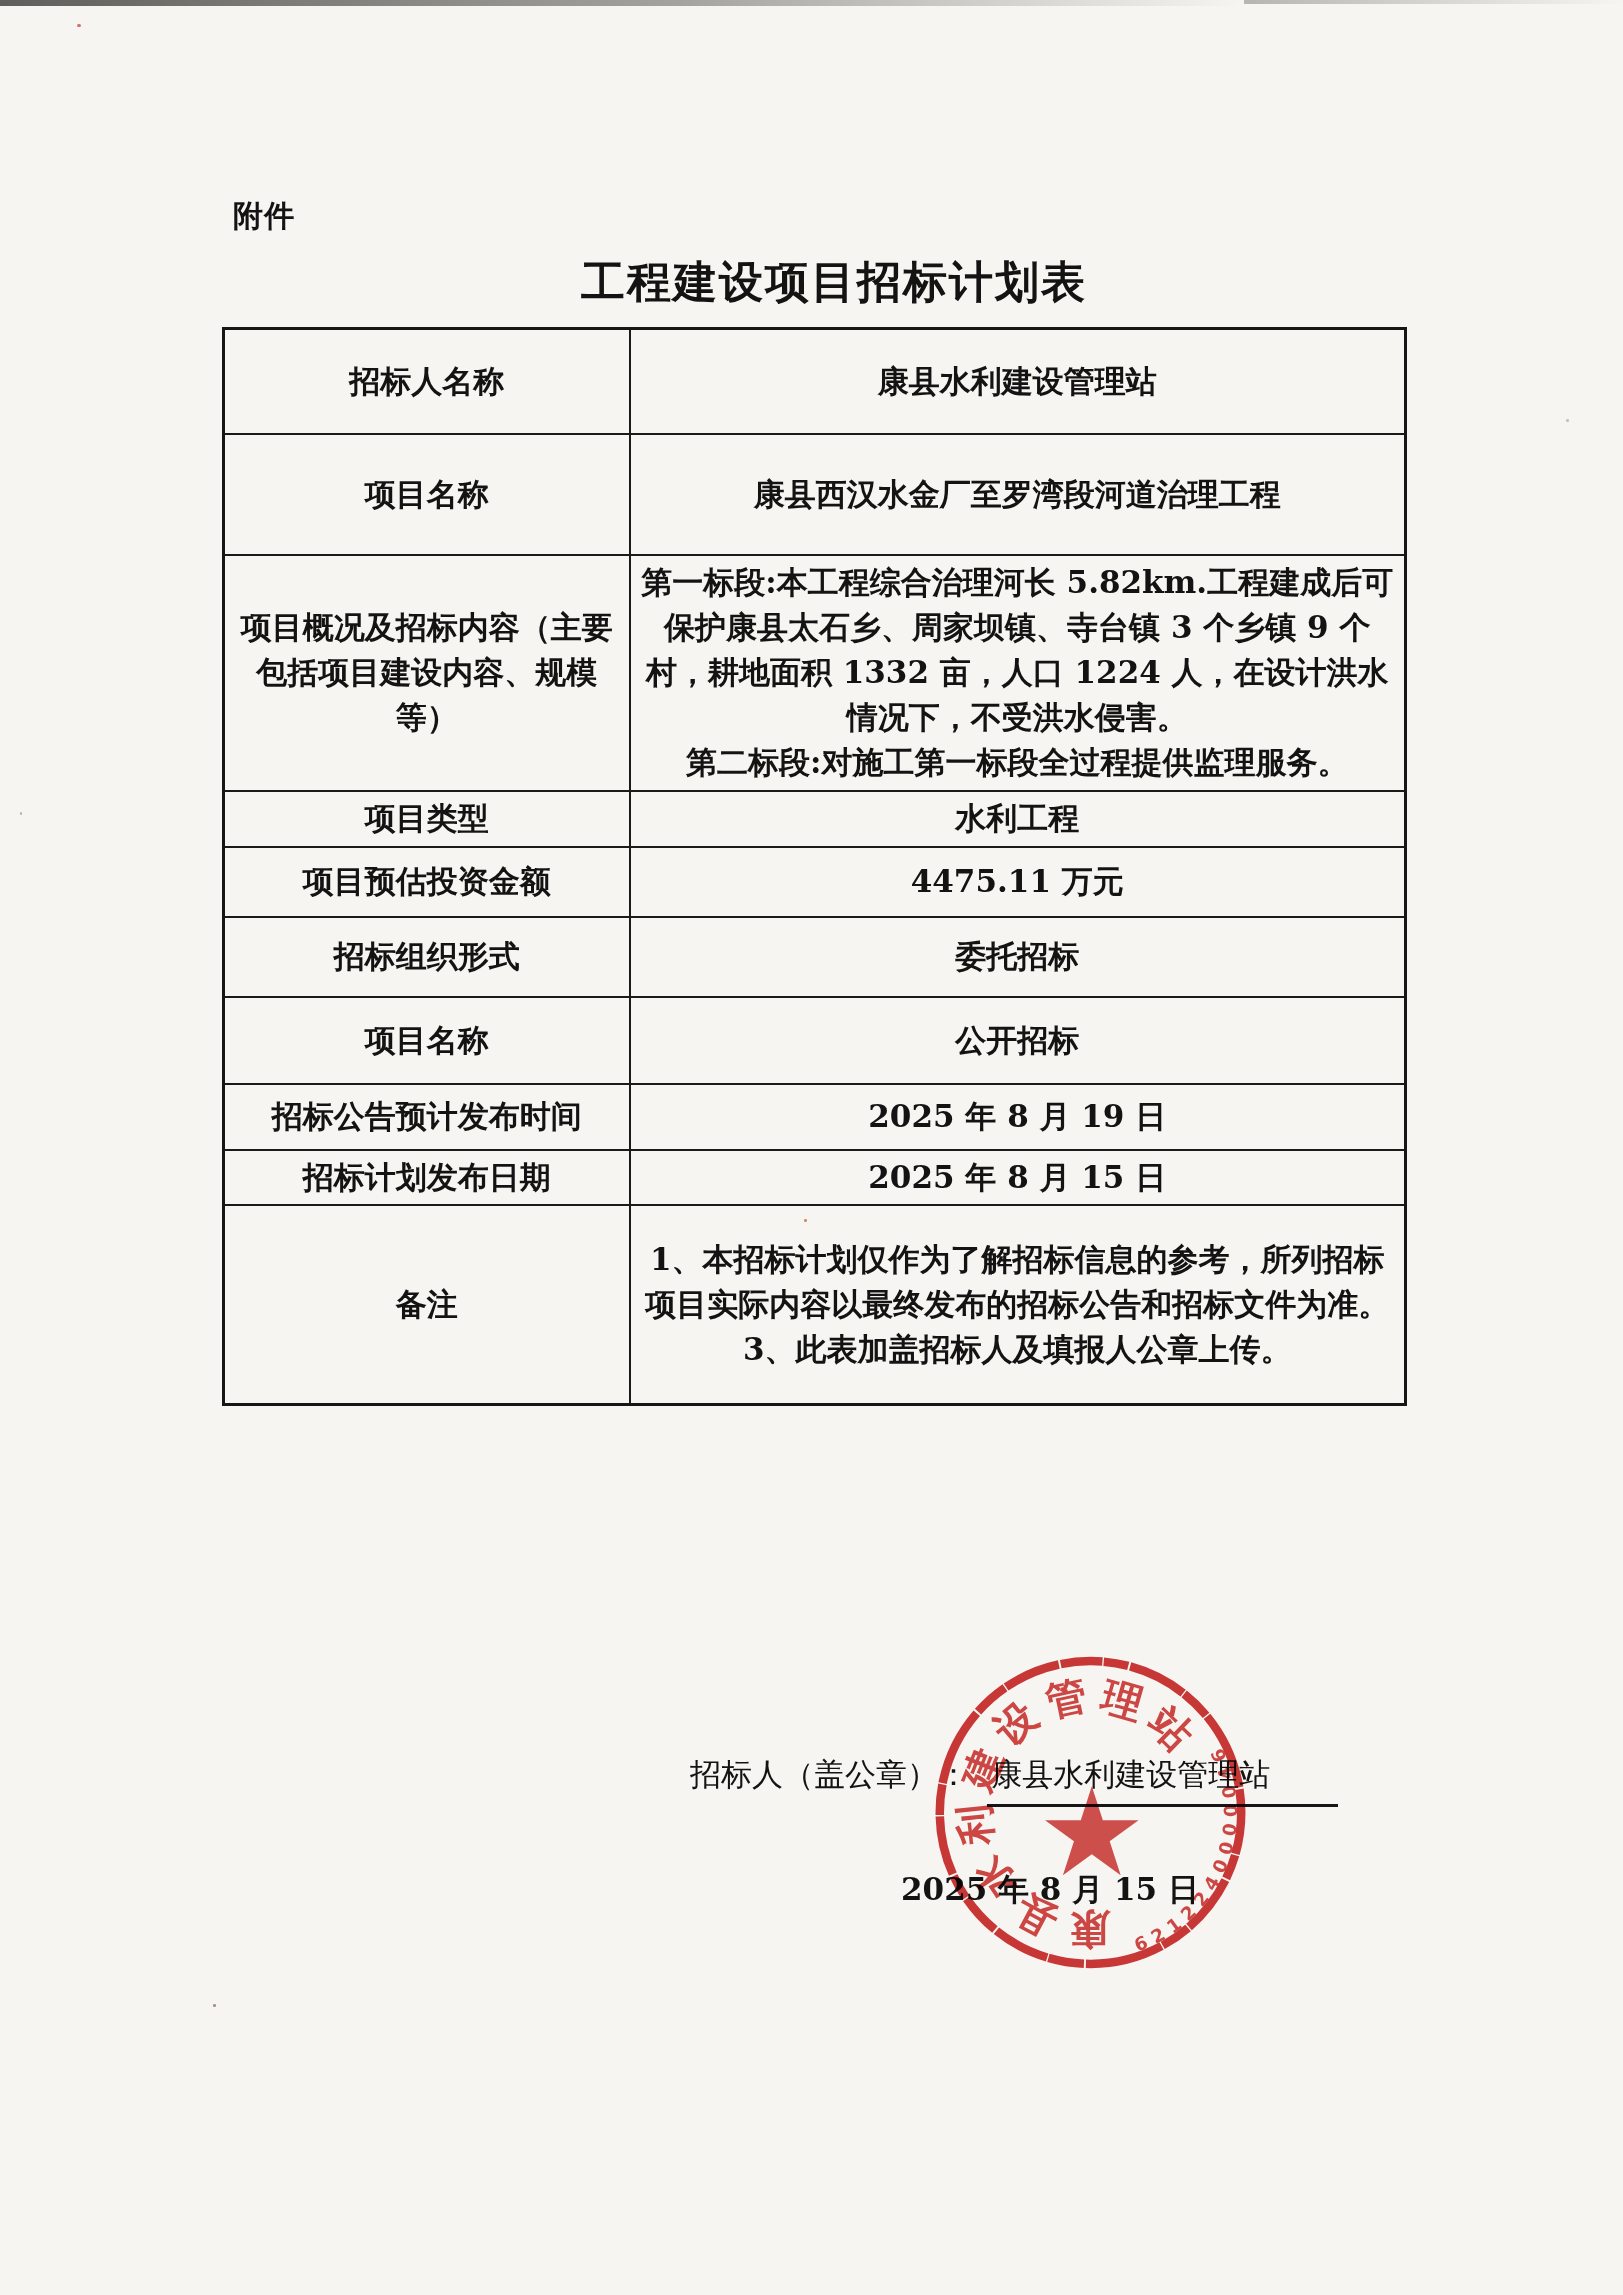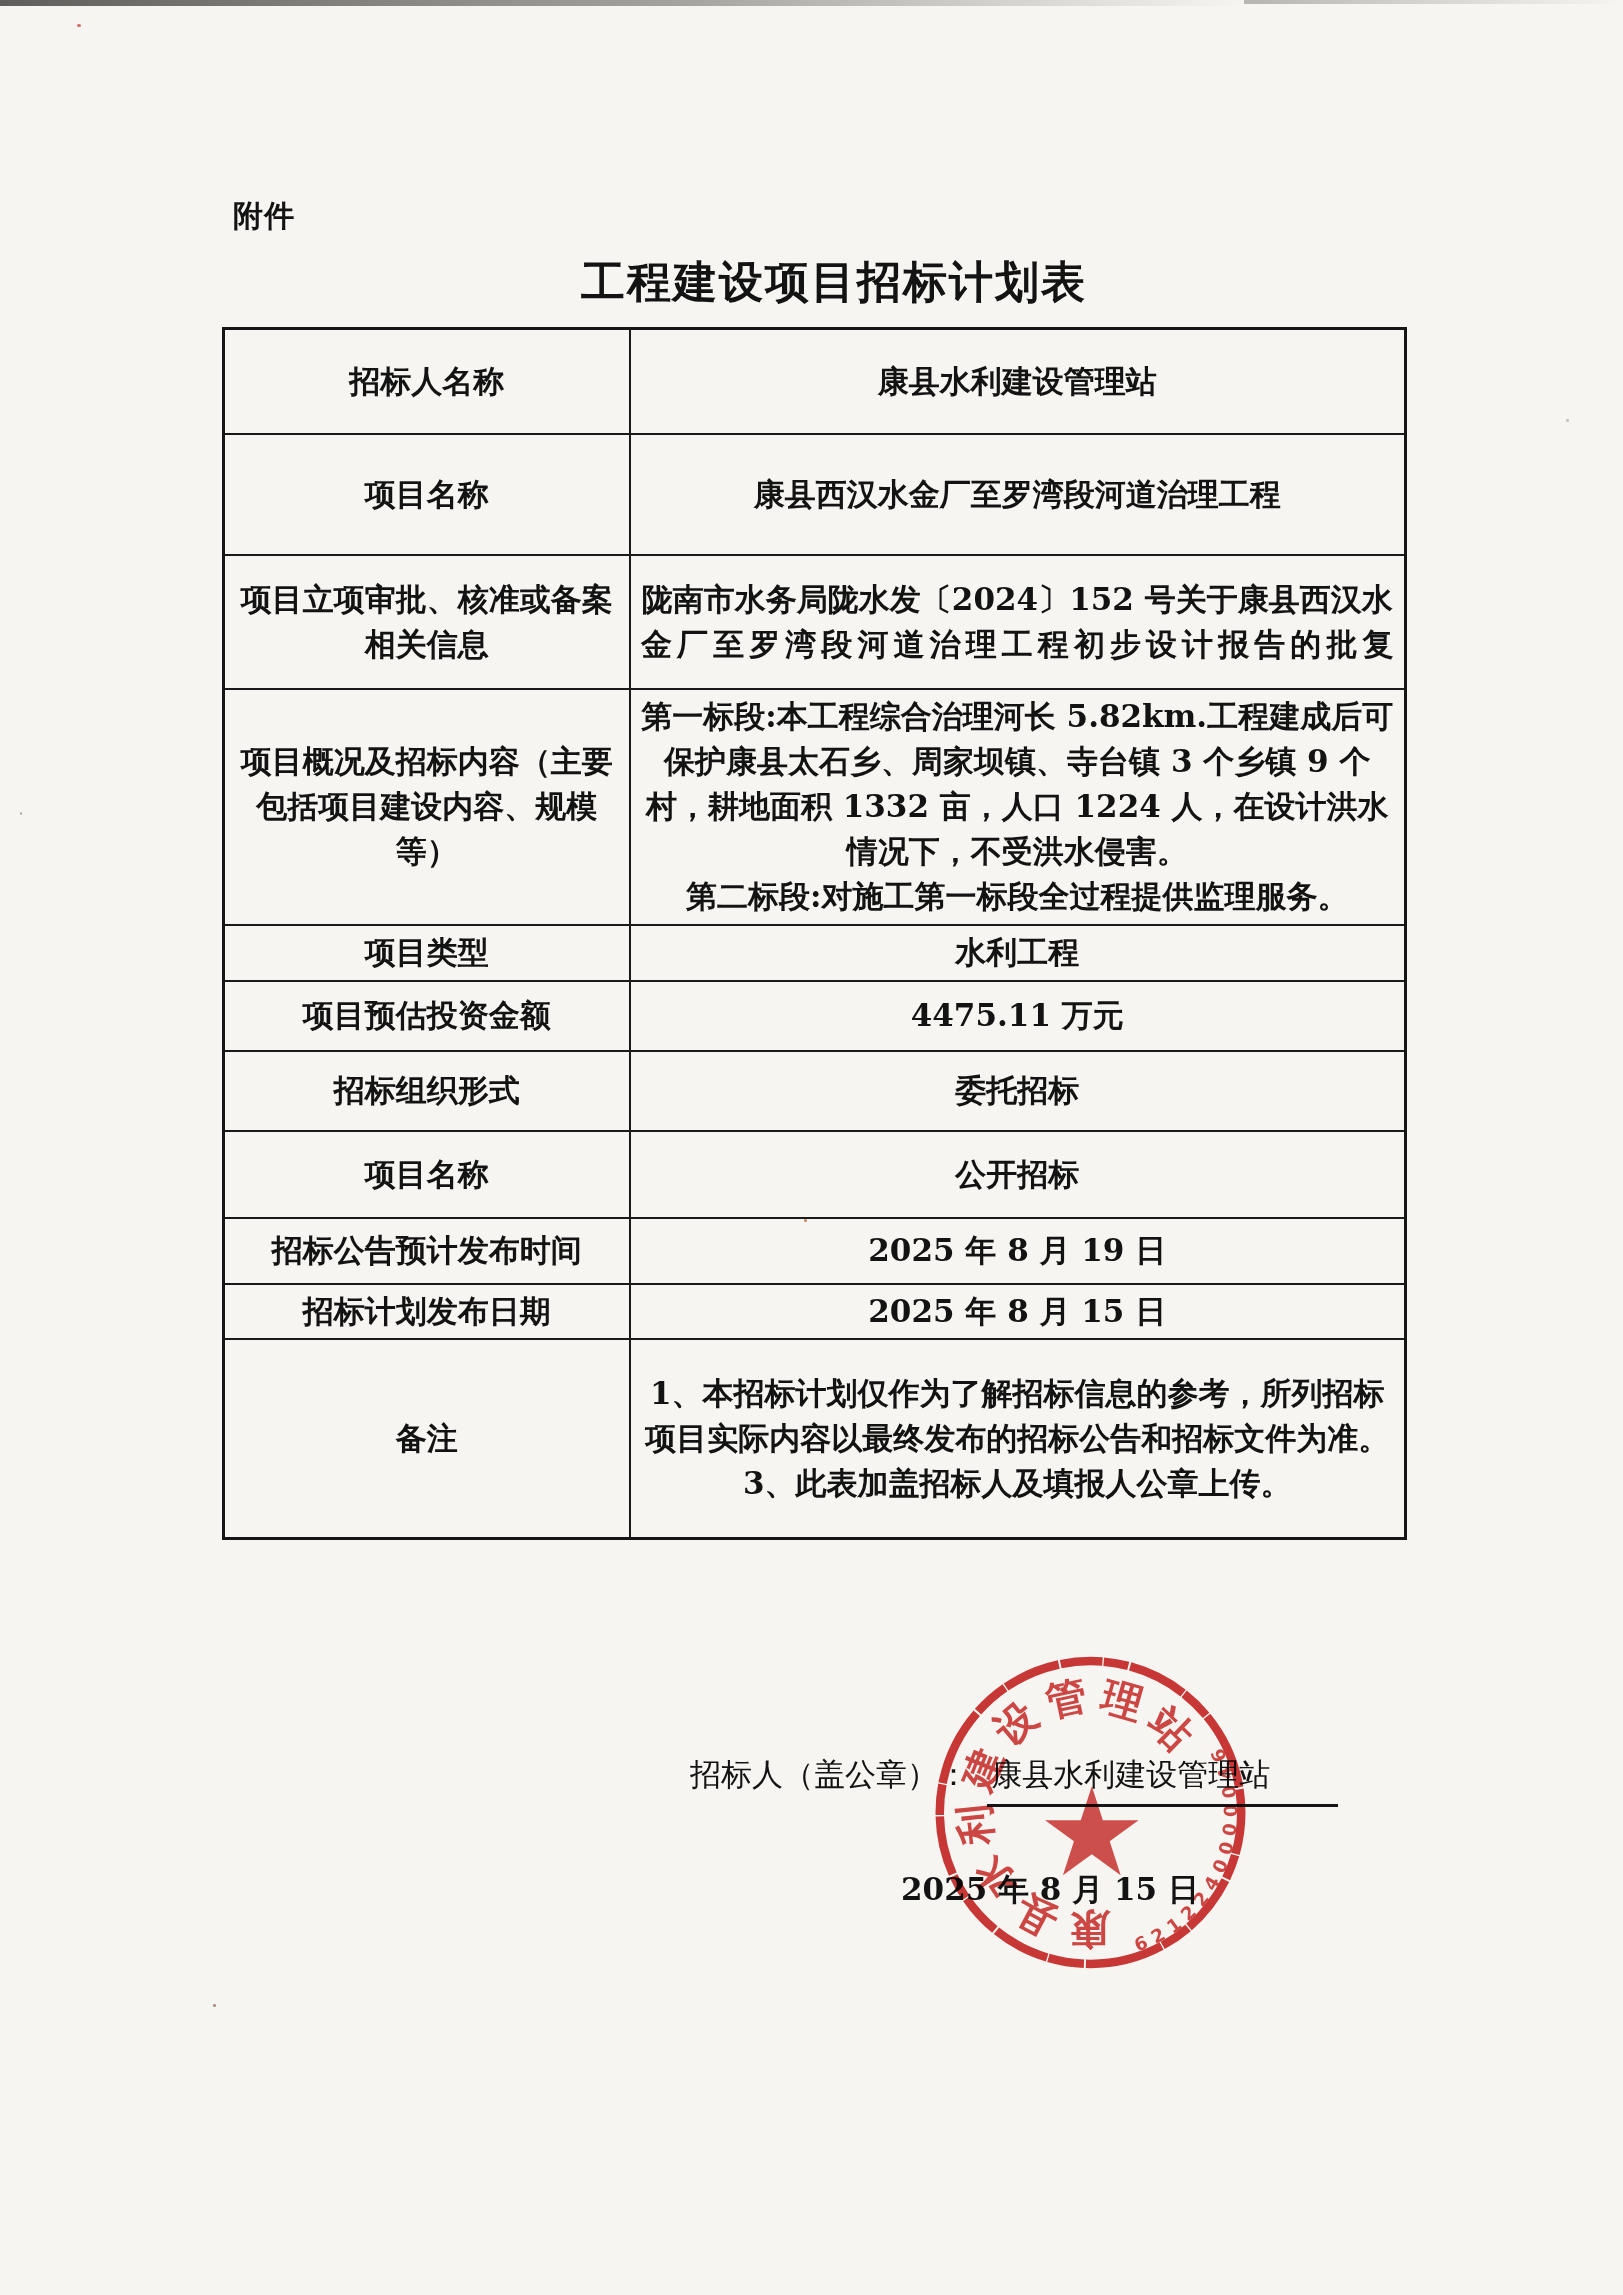--- a/index.html
+++ b/index.html
@@ -112,24 +112,20 @@
     </colgroup>
   <tbody>
     <tr style="height:105px">
       <td class="lbl">招标人名称</td>
       <td class="val">康县水利建设管理站</td>
     </tr>
     <tr style="height:121px">
       <td class="lbl">项目名称</td>
       <td class="val">康县西汉水金厂至罗湾段河道治理工程</td>
     </tr>
-    <tr style="height:134px">
-      <td class="lbl">项目立项审批、核准或备案相关信息</td>
-      <td class="flow stretch">陇南市水务局陇水发〔2024〕152 号关于康县西汉水金厂至罗湾段河道治理工程初步设计报告的批复</td>
-    </tr>
     <tr style="height:236px">
       <td class="lbl">项目概况及招标内容（主要包括项目建设内容、规模等）</td>
       <td class="flow">第一标段:本工程综合治理河长 5.82km.工程建成后可保护康县太石乡、周家坝镇、寺台镇 3 个乡镇 9 个村，耕地面积 1332 亩，人口 1224 人，在设计洪水情况下，不受洪水侵害。
 第二标段:对施工第一标段全过程提供监理服务。</td>
     </tr>
     <tr style="height:56px">
       <td class="lbl">项目类型</td>
       <td class="val">水利工程</td>
     </tr>
     <tr style="height:70px">

